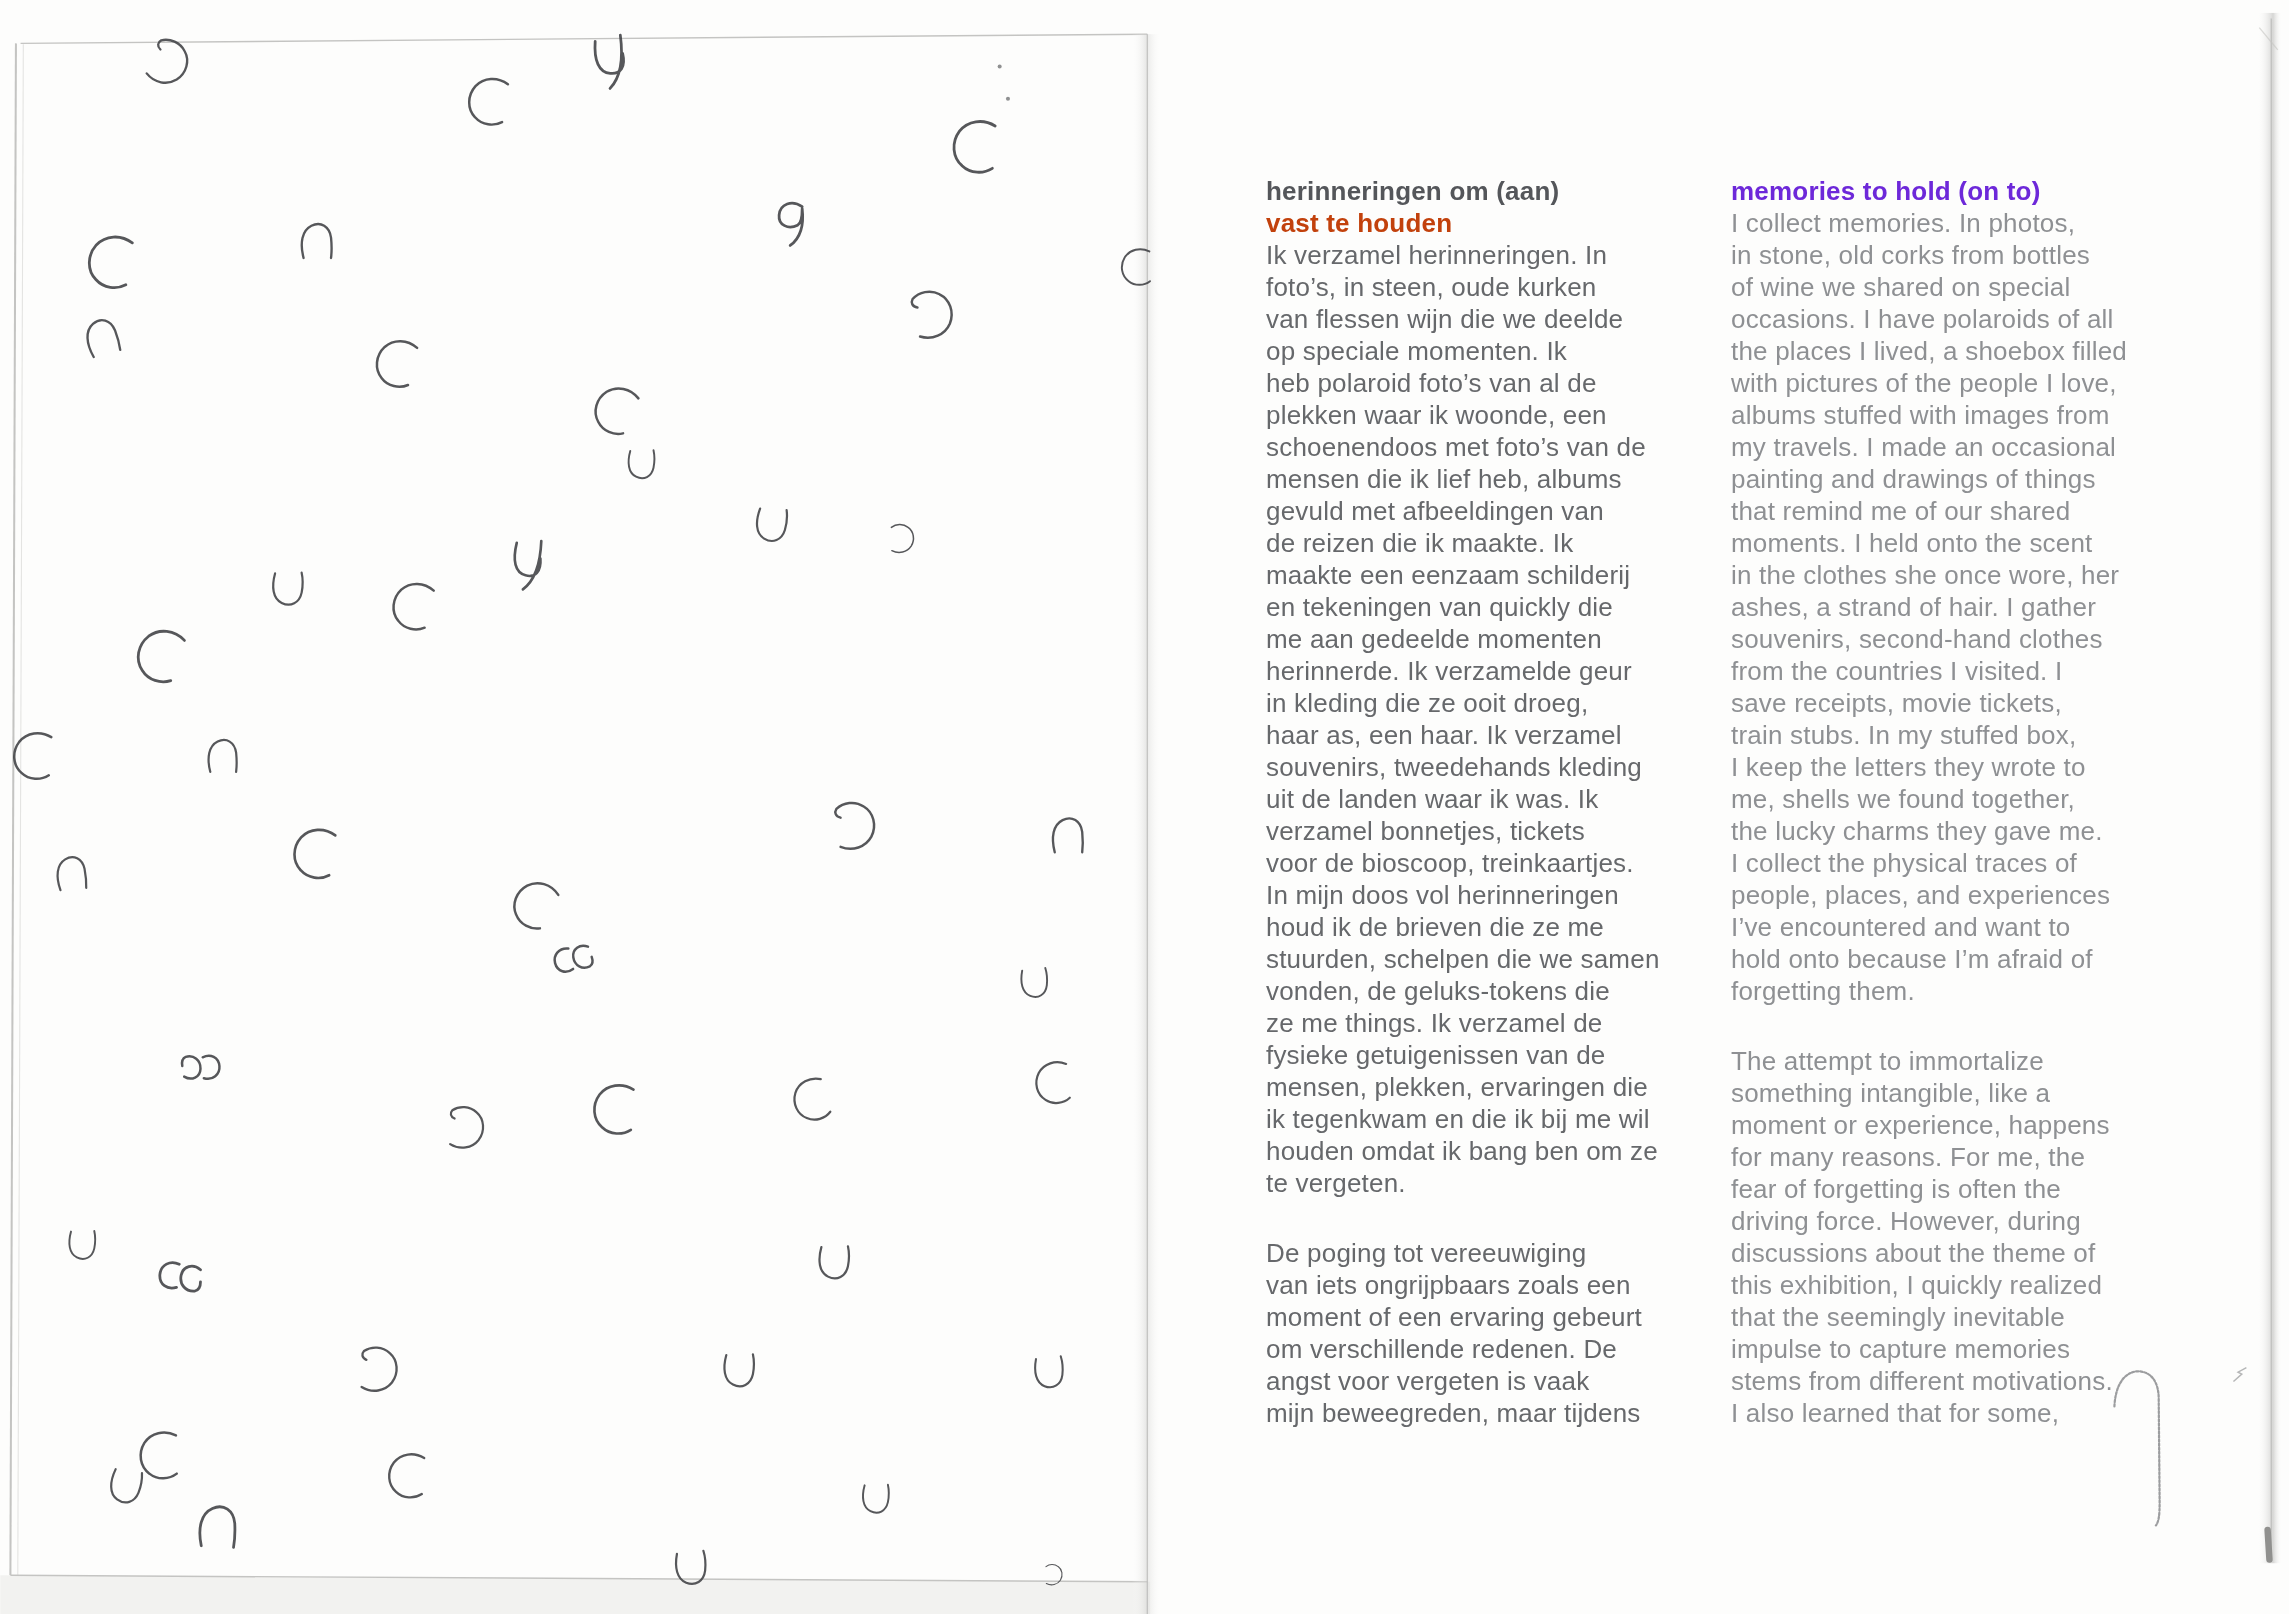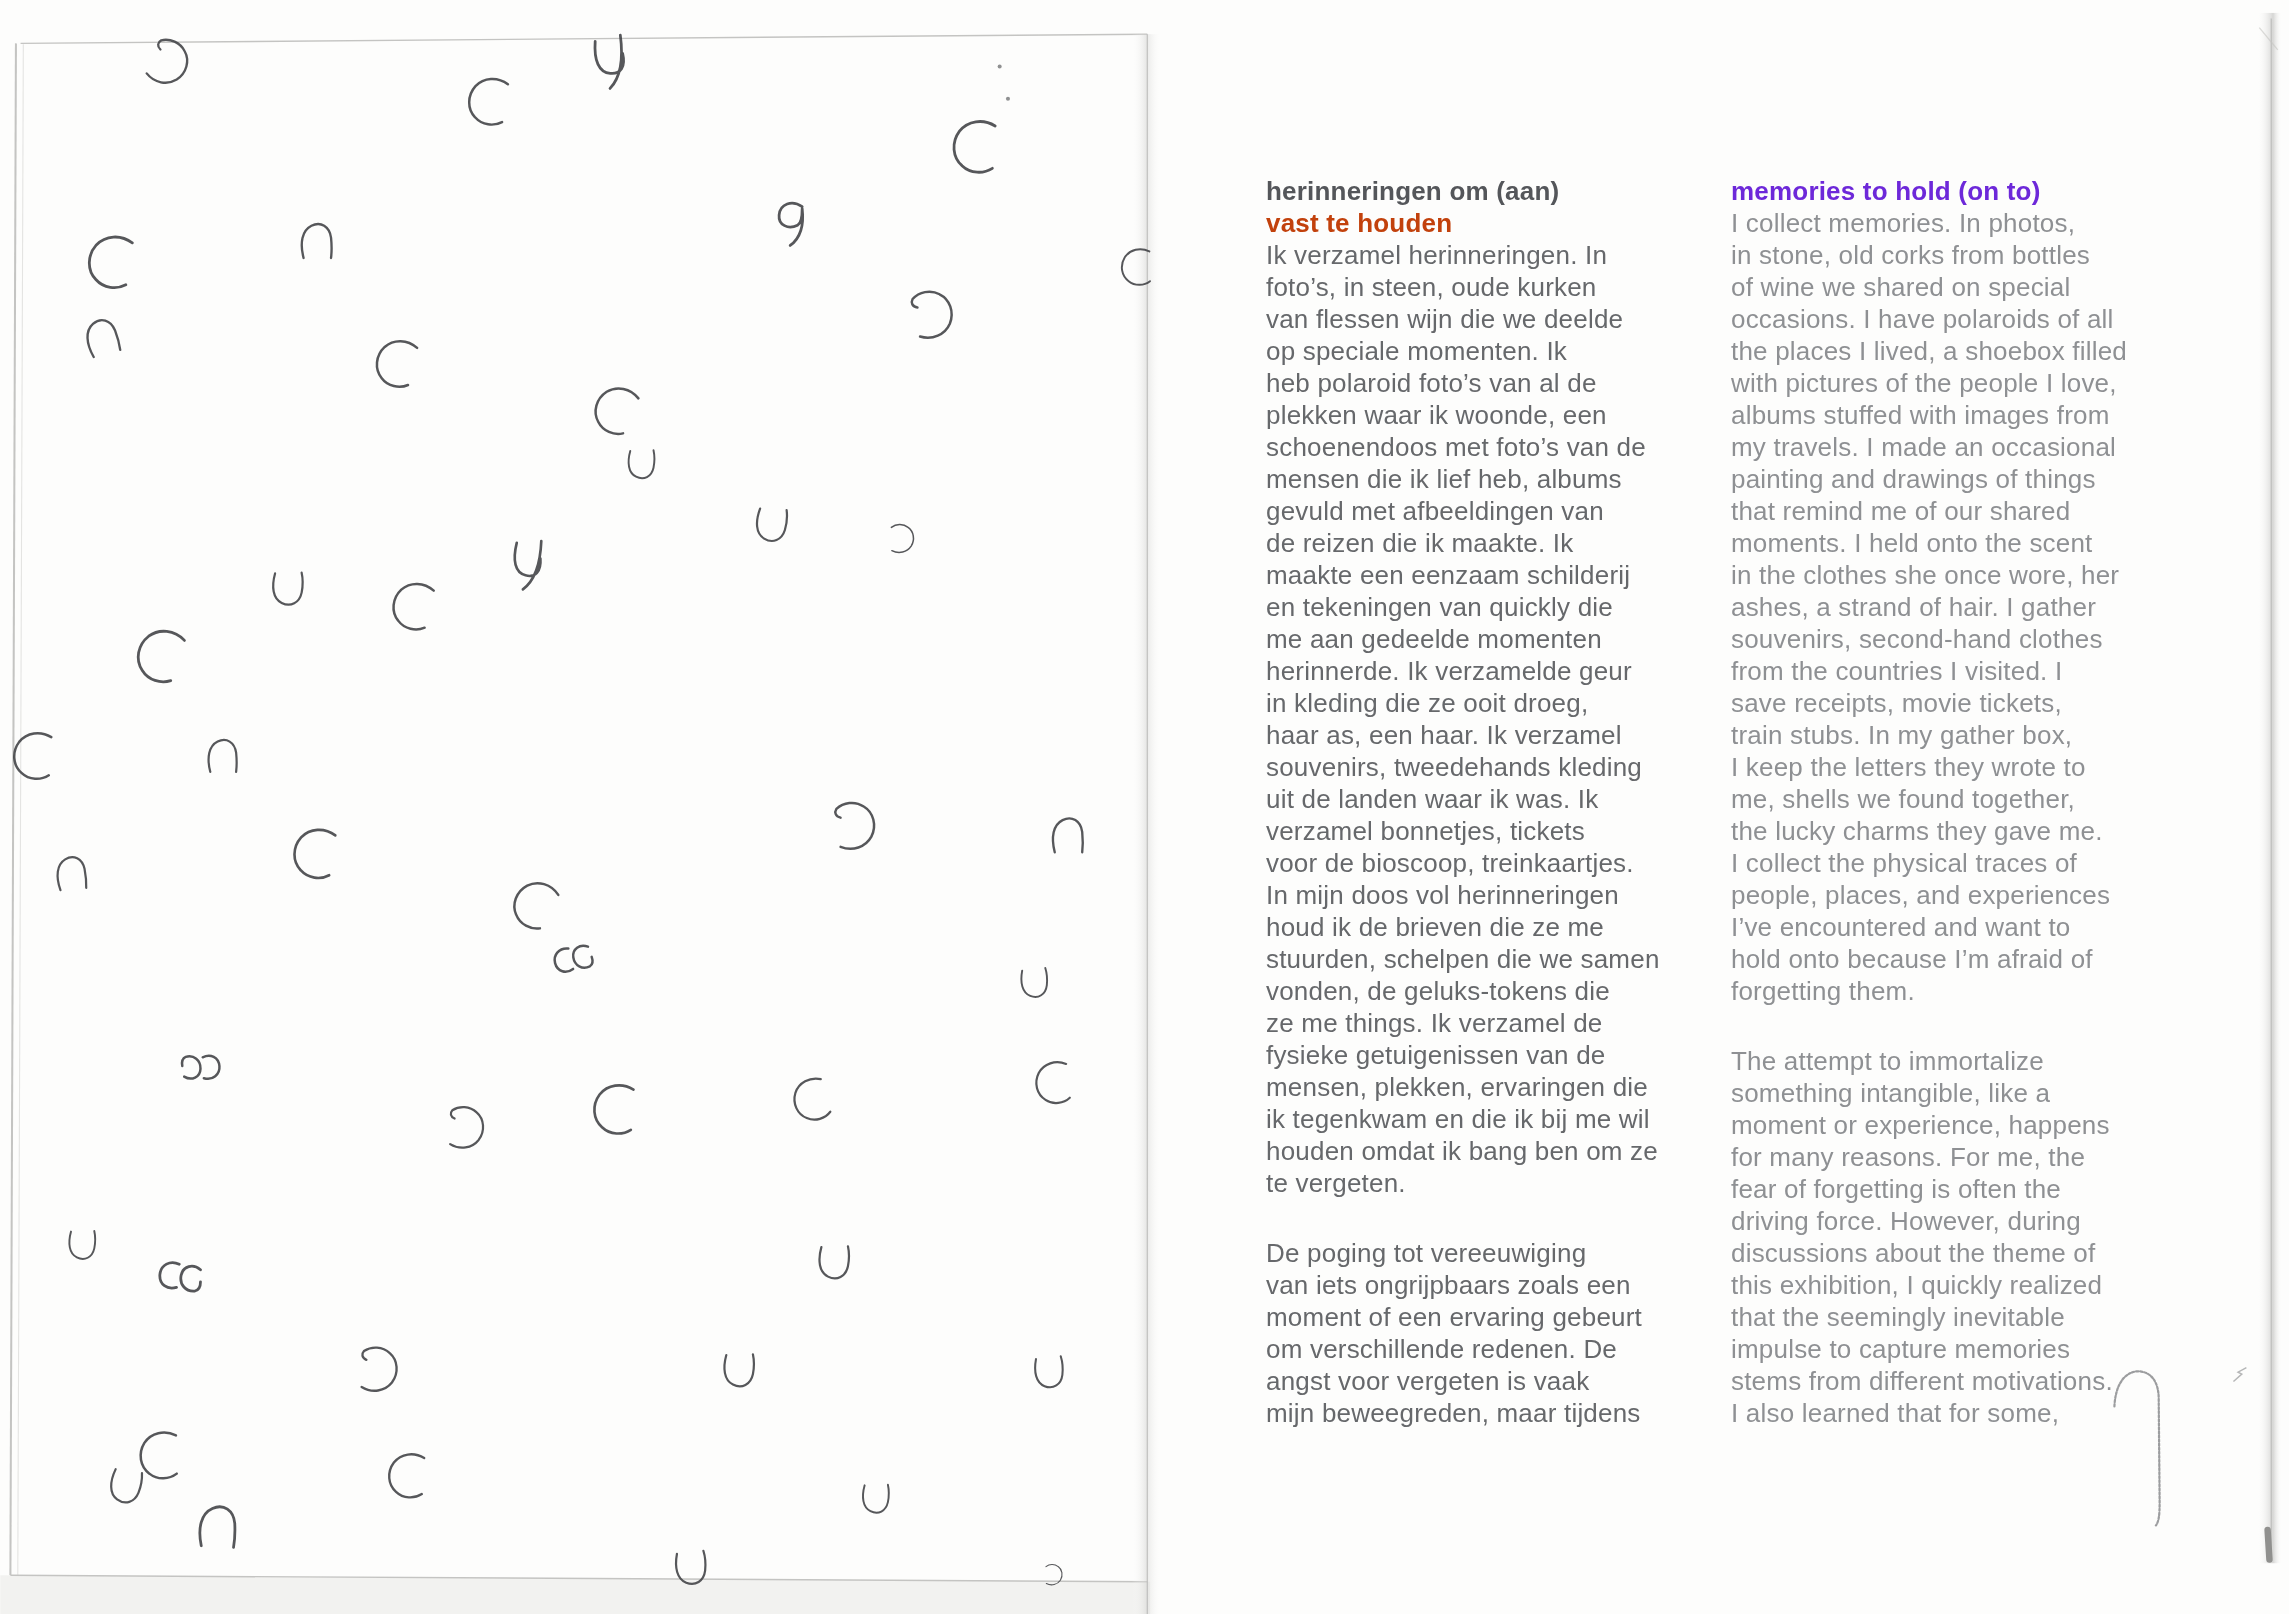--- a/index.html
+++ b/index.html
@@ -83,21 +83,21 @@
           <div class="line">albums stuffed with images from</div>
           <div class="line">my travels. I made an occasional</div>
           <div class="line">painting and drawings of things</div>
           <div class="line">that remind me of our shared</div>
           <div class="line">moments. I held onto the scent</div>
           <div class="line">in the clothes she once wore, her</div>
           <div class="line">ashes, a strand of hair. I gather</div>
           <div class="line">souvenirs, second-hand clothes</div>
           <div class="line">from the countries I visited. I</div>
           <div class="line">save receipts, movie tickets,</div>
-          <div class="line">train stubs. In my gather box,</div>
+          <div class="line">train stubs. In my stuffed box,</div>
           <div class="line">I keep the letters they wrote to</div>
           <div class="line">me, shells we found together,</div>
           <div class="line">the lucky charms they gave me.</div>
           <div class="line">I collect the physical traces of</div>
           <div class="line">people, places, and experiences</div>
           <div class="line">I’ve encountered and want to</div>
           <div class="line">hold onto because I’m afraid of</div>
           <div class="line">forgetting them.</div>
         </div>
         <div class="paragraph gap">

